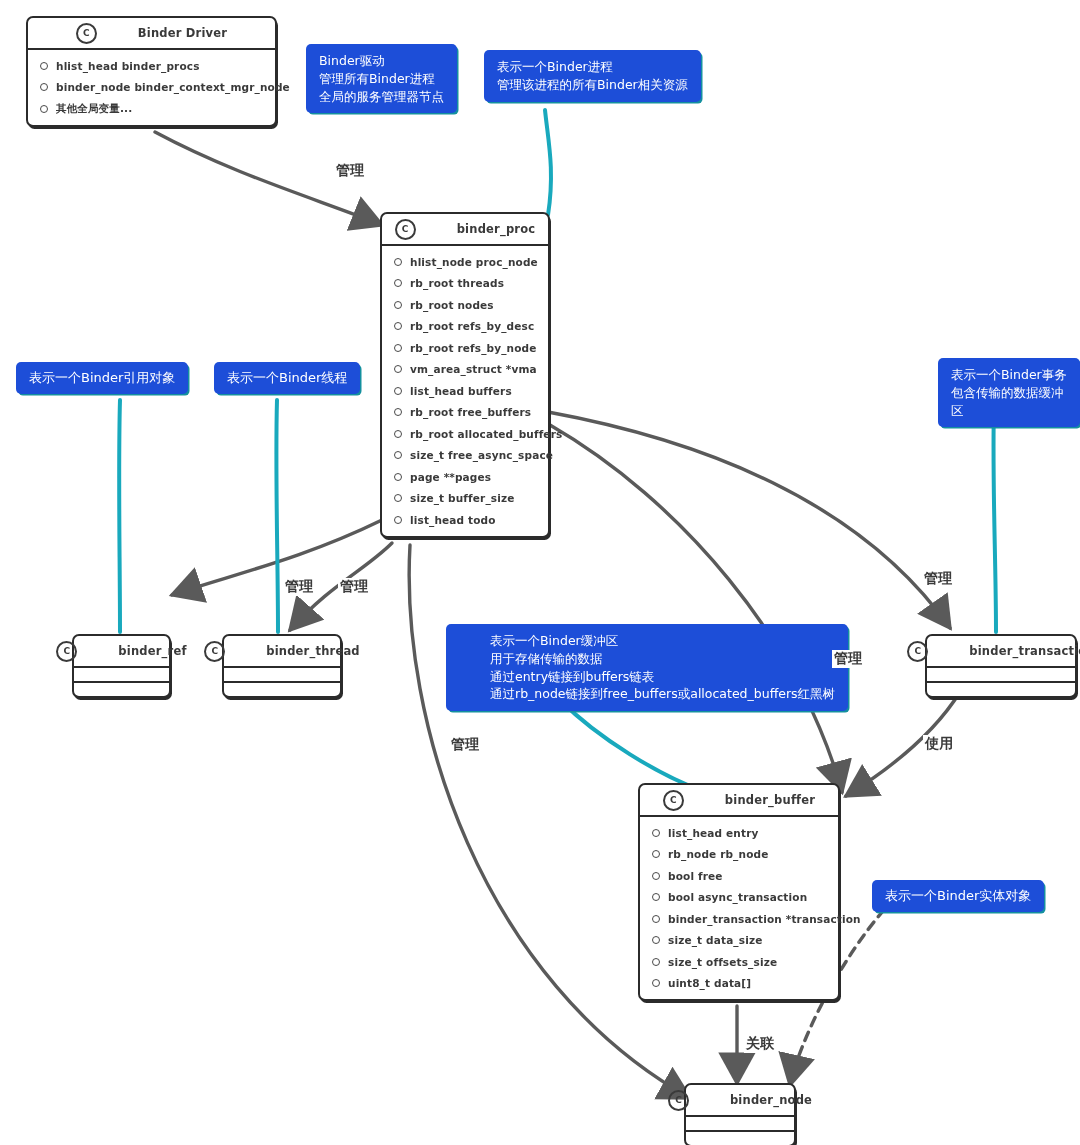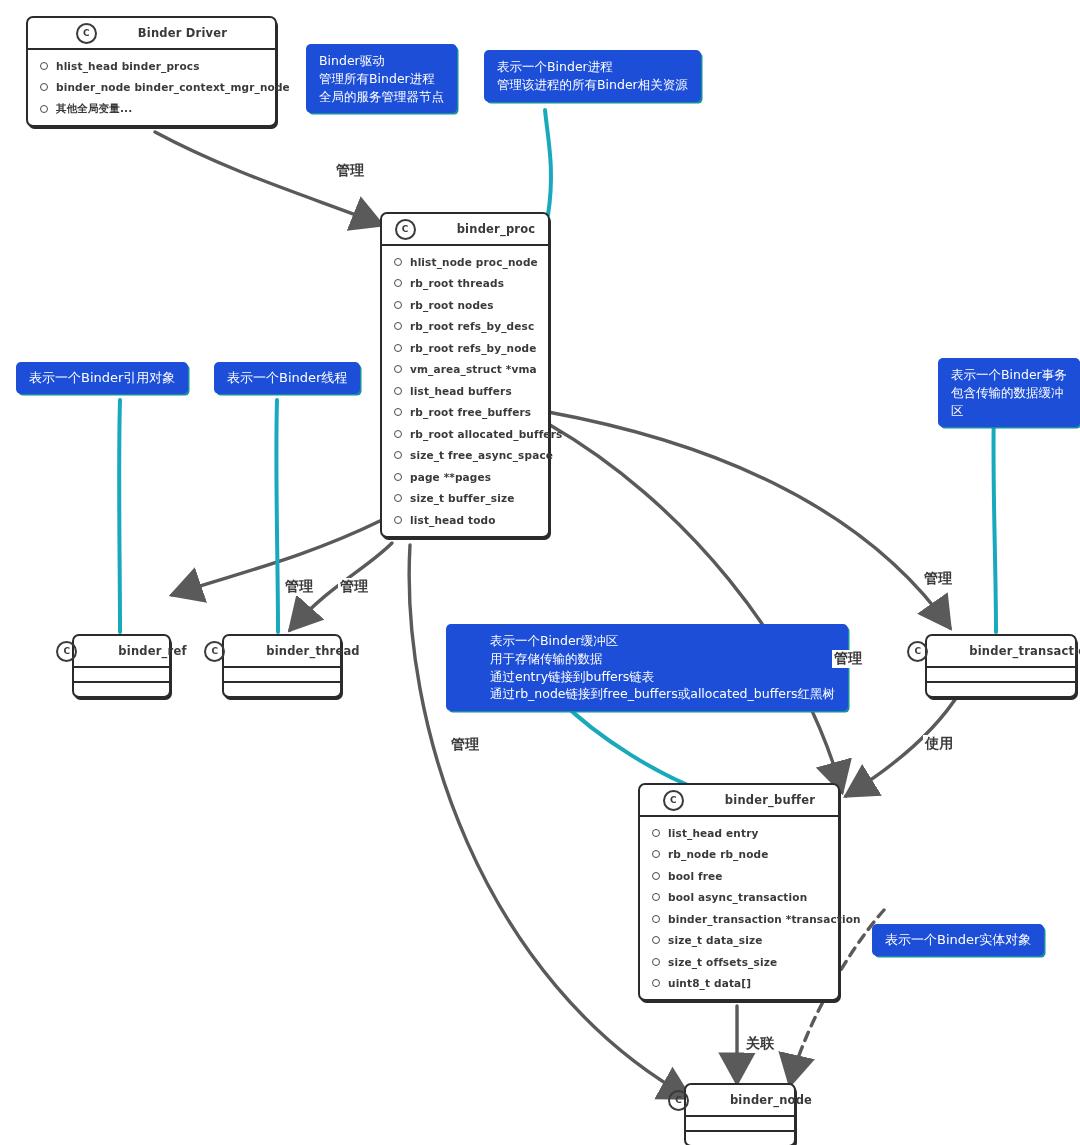--- a/index.html
+++ b/index.html
@@ -245,21 +245,21 @@
   <div class="note small" style="left:214px;top:362px;">表示一个Binder线程</div>
 
   <div class="note" style="left:922px;top:358px;margin-left:16px;">表示一个Binder事务
 包含传输的数据缓冲区</div>
 
   <div class="note" style="left:446px;top:624px;padding-left:44px;">表示一个Binder缓冲区
 用于存储传输的数据
 通过entry链接到buffers链表
 通过rb_node链接到free_buffers或allocated_buffers红黑树</div>
 
-  <div class="note small" style="left:872px;top:924px;">表示一个Binder实体对象</div>
+  <div class="note small" style="left:872px;top:880px;">表示一个Binder实体对象</div>
 
   <div class="elbl" style="left:334px;top:162px;">管理</div>
   <div class="elbl" style="left:283px;top:578px;">管理</div>
   <div class="elbl" style="left:338px;top:578px;">管理</div>
   <div class="elbl" style="left:449px;top:736px;">管理</div>
   <div class="elbl" style="left:922px;top:570px;">管理</div>
   <div class="elbl" style="left:832px;top:650px;">管理</div>
   <div class="elbl" style="left:923px;top:735px;text-align:center;">使用</div>
   <div class="elbl" style="left:744px;top:1035px;">关联</div>
 

